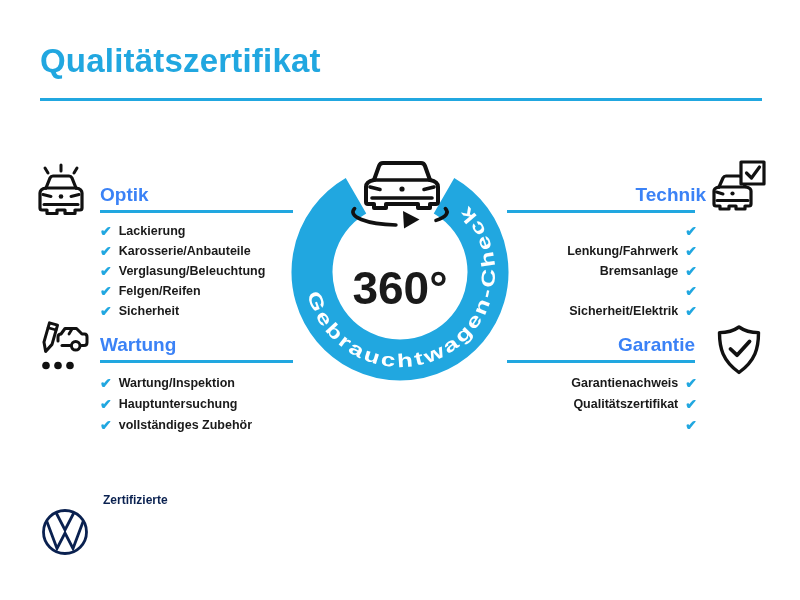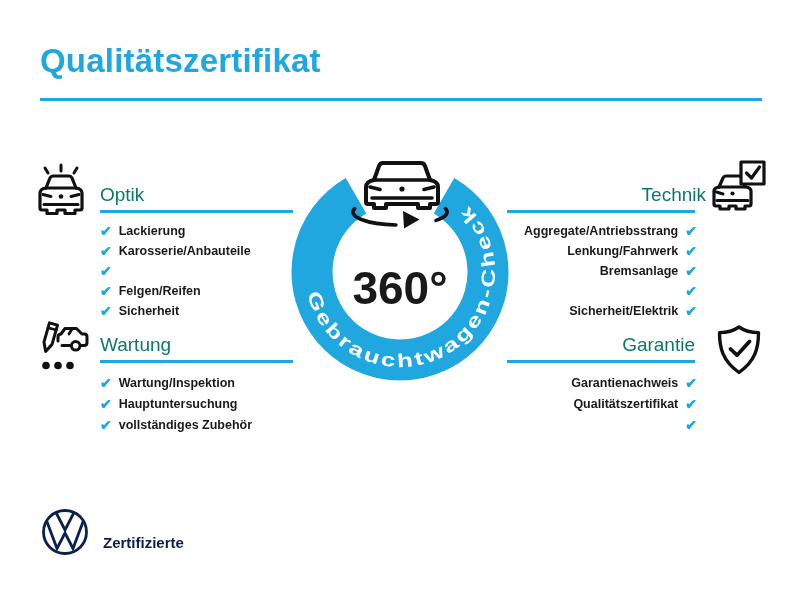--- a/index.html
+++ b/index.html
@@ -3,21 +3,21 @@
 <meta charset="utf-8">
 <style>
   html,body{margin:0;padding:0;background:#fff;}
   .page{position:relative;width:800px;height:600px;background:#fff;overflow:hidden;
         font-family:"Liberation Sans",sans-serif;color:#1a1a1a;}
 
   .title{position:absolute;left:40px;top:42px;margin:0;font-size:33px;font-weight:bold;
          letter-spacing:.2px;color:#21A7E0;}
   .title-rule{position:absolute;left:40px;top:98px;width:722px;height:3px;background:#21A7E0;}
 
-  .sec-head{position:absolute;margin:0;font-size:19px;font-weight:normal;color:#0f766e;}
+  .sec-head{position:absolute;margin:0;font-size:19px;font-weight:bold;color:#3b82f6;}
   .underline{position:absolute;height:3px;background:#21A7E0;}
 
   .icon{position:absolute;}
   .icon path,.icon rect,.icon line{fill:none;stroke:#111;stroke-linecap:round;stroke-linejoin:round;}
   .icon .fill{fill:#111;stroke:none;}
   .icon .whitebox{fill:#fff;}
 
   .items{position:absolute;}
   .check-item{display:flex;align-items:center;height:20px;font-size:12.5px;font-weight:bold;color:#1a1a1a;}
   .check-item .check{color:#21A7E0;font-size:14px;line-height:1;}
@@ -29,21 +29,21 @@
 
   .center-svg{position:absolute;left:280px;top:140px;width:240px;height:280px;}
   .ring{fill:none;stroke:#21A7E0;stroke-width:41;}
   .ring-text{fill:#ffffff;font-size:19px;font-weight:bold;letter-spacing:2px;}
   .degrees{fill:#1a1a1a;font-size:46px;font-weight:bold;}
   .car-line{fill:none;stroke:#111;stroke-width:4;stroke-linecap:round;stroke-linejoin:round;}
   .car-line-thin{fill:none;stroke:#111;stroke-width:3.6;stroke-linecap:round;stroke-linejoin:round;}
 
   .footer-logo{position:absolute;left:40px;top:507px;width:50px;height:50px;}
   .vw-stroke{fill:none;stroke:#0A2150;stroke-width:2.8;stroke-linejoin:miter;}
-  .footer-text{position:absolute;left:103px;top:532px;font-size:15px;font-weight:bold;
+  .footer-text{position:absolute;left:103px;top:490px;font-size:12px;font-weight:bold;
                color:#0A2150;line-height:21px;}
 </style>
 </head>
 <body>
 
 <div class="page">
 
   <h1 class="title">Qualitätszertifikat</h1>
   <div class="title-rule"></div>
 
@@ -62,20 +62,21 @@
       <div class="check-item">
         <span class="check">✔</span>
         <span class="check-label">Lackierung</span>
       </div>
       <div class="check-item">
         <span class="check">✔</span>
         <span class="check-label">Karosserie/Anbauteile</span>
       </div>
       <div class="check-item">
         <span class="check">✔</span>
+        <span class="check-label">Verglasung/Beleuchtung</span>
       </div>
       <div class="check-item">
         <span class="check">✔</span>
         <span class="check-label">Felgen/Reifen</span>
       </div>
       <div class="check-item">
         <span class="check">✔</span>
         <span class="check-label">Sicherheit</span>
       </div>
     </div>
@@ -87,21 +88,20 @@
     <path d="M8.5,32 L15,34" stroke-width="3"></path>
     <path d="M9,40.5 H40" stroke-width="3"></path>
     <circle class="fill" cx="24.5" cy="33.5" r="2.1"></circle>
     <rect class="whitebox" x="33" y="2" width="23" height="22" stroke-width="3.2" stroke="#111"></rect>
     <path d="M38.5,13 L43.5,18 L51.5,7" stroke-width="3.2"></path>
   </svg>
   <h2 class="sec-head" style="right:94px;top:184px">Technik</h2>
   <div class="underline" style="left:507px;top:210px;width:188px"></div>
   <div class="items right" style="right:103px;top:221px">
       <div class="check-item">
-        <span class="check-label">Aggregate/Antriebsstrang</span>
         <span class="check">✔</span>
       </div>
       <div class="check-item">
         <span class="check-label">Lenkung/Fahrwerk</span>
         <span class="check">✔</span>
       </div>
       <div class="check-item">
         <span class="check-label">Bremsanlage</span>
         <span class="check">✔</span>
       </div>

